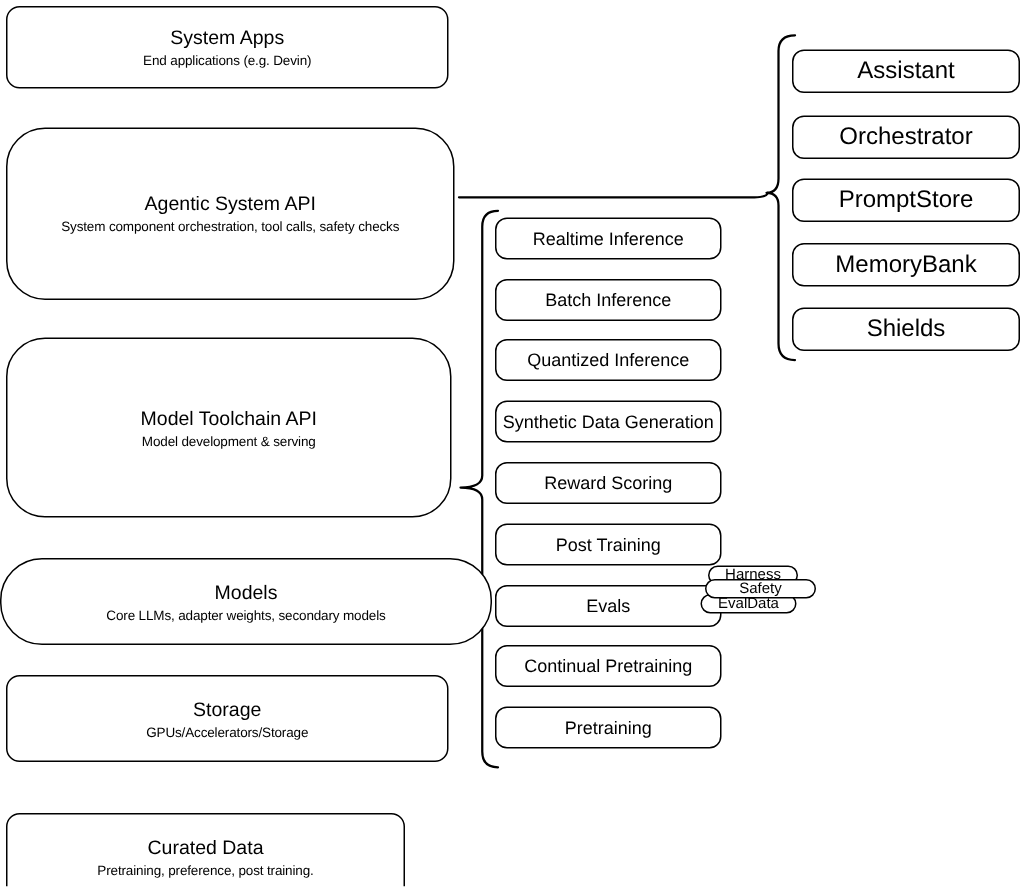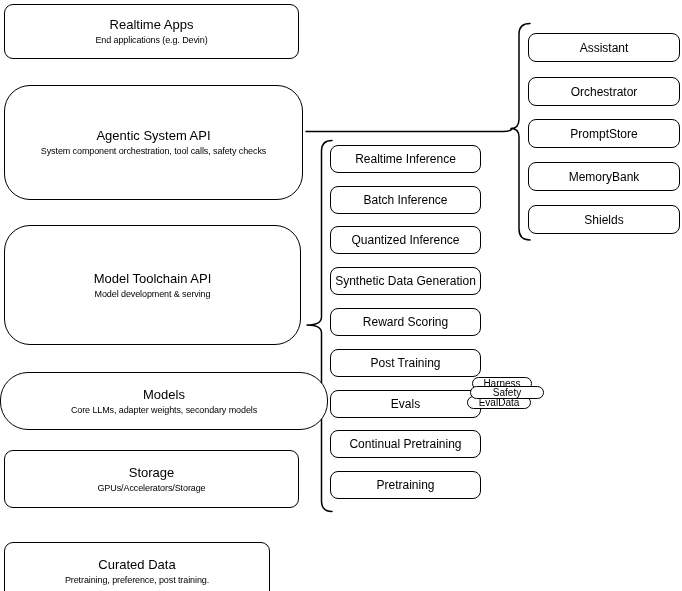--- a/index.html
+++ b/index.html
@@ -28,21 +28,21 @@
   .title{font-size:13px;line-height:15px;}
   .subtitle{font-size:9px;line-height:11px;margin-top:3px;letter-spacing:-0.1px;}
   .mid-node{
     left:330px;width:151px;height:28px;
     border-radius:8px;
     font-size:12px;white-space:nowrap;
   }
   .right-node{
     left:528px;width:152px;height:29px;
     border-radius:8px;
-    font-size:12px;white-space:nowrap;
+    font-size:16px;white-space:nowrap;
   }
   .pill{
     position:absolute;
     box-sizing:border-box;
     border:1.5px solid #000000;
     border-radius:999px;
     background:#ffffff;
     display:flex;align-items:center;justify-content:center;
     font-size:10px;line-height:10px;white-space:nowrap;
     z-index:3;
@@ -54,21 +54,21 @@
 
 <div class="canvas">
 
   <svg class="wires" viewBox="0 0 682 591" fill="none" stroke="#000000" stroke-width="1.5" stroke-linecap="round" stroke-linejoin="round">
     <path d="M306,131.5 L503,131.5 Q511,131.5 512,128.5"></path>
     <path d="M530,23.5 Q519,23.5 519,34 L519,119 Q519,128.5 511,128.5 Q519,128.5 519,137 L519,229 Q519,240 530,240"></path>
     <path d="M332,140.5 Q321.5,140.5 321.5,151 L321.5,317 Q321.5,325 307,325 Q321.5,325 321.5,333 L321.5,501 Q321.5,511.5 332,511.5"></path>
   </svg>
 
   <div class="box stack-box" style="left:4px;top:4px;width:295px;height:55px;">
-    <div class="title node-label">Realtime Apps</div>
+    <div class="title node-label">System Apps</div>
     <div class="subtitle node-label">End applications (e.g. Devin)</div>
   </div>
 
   <div class="box stack-box big" style="left:4px;top:85px;width:299px;height:115px;align-items:center;">
     <div class="title node-label">Agentic System API</div>
     <div class="subtitle node-label">System component orchestration, tool calls, safety checks</div>
   </div>
 
   <div class="box stack-box big" style="left:4px;top:225px;width:297px;height:120px;">
     <div class="title node-label">Model Toolchain API</div>

